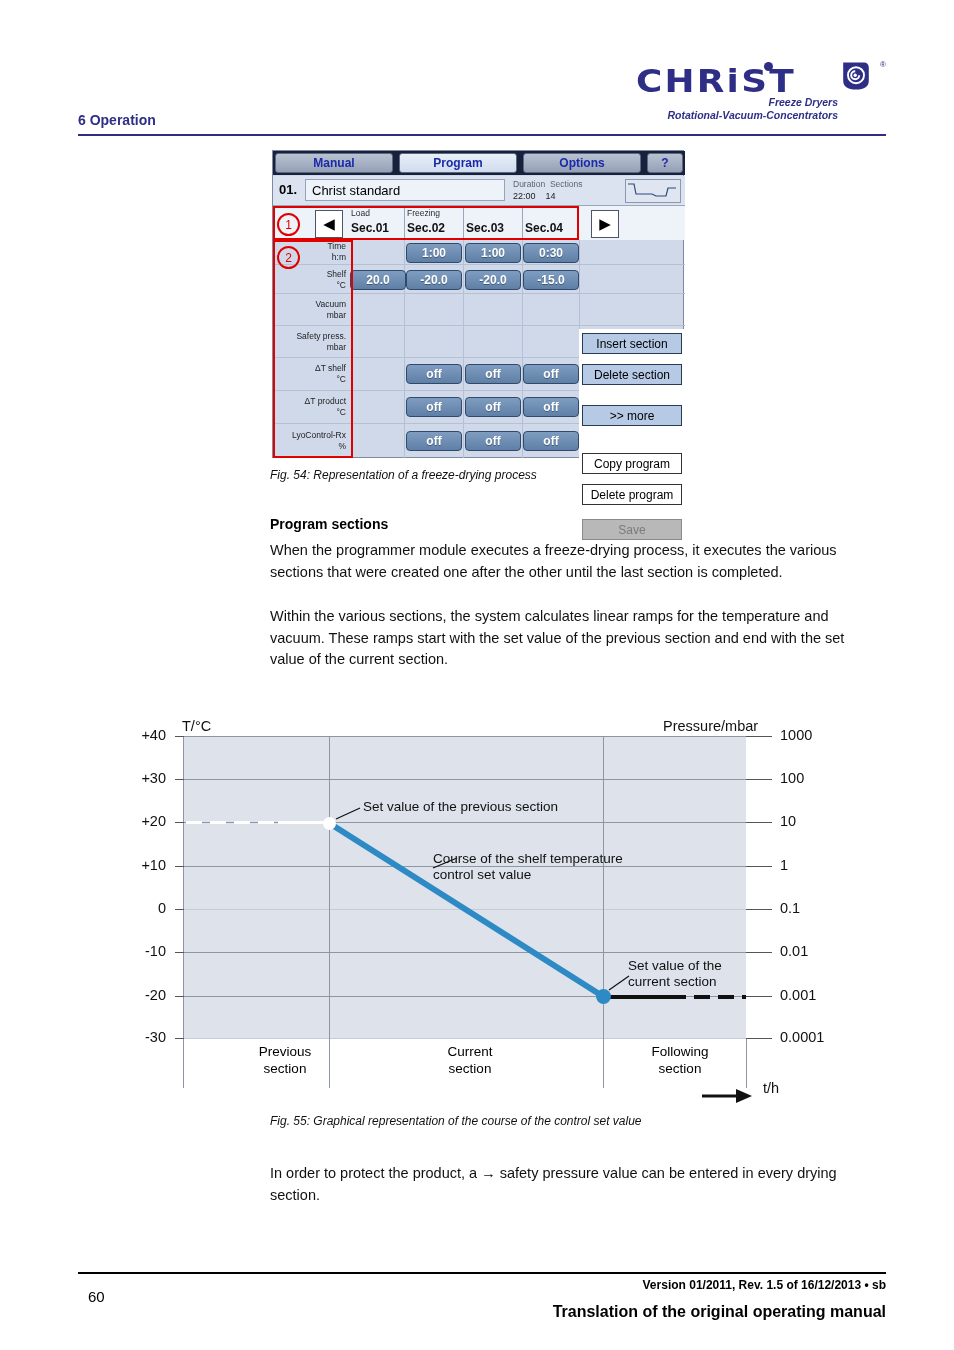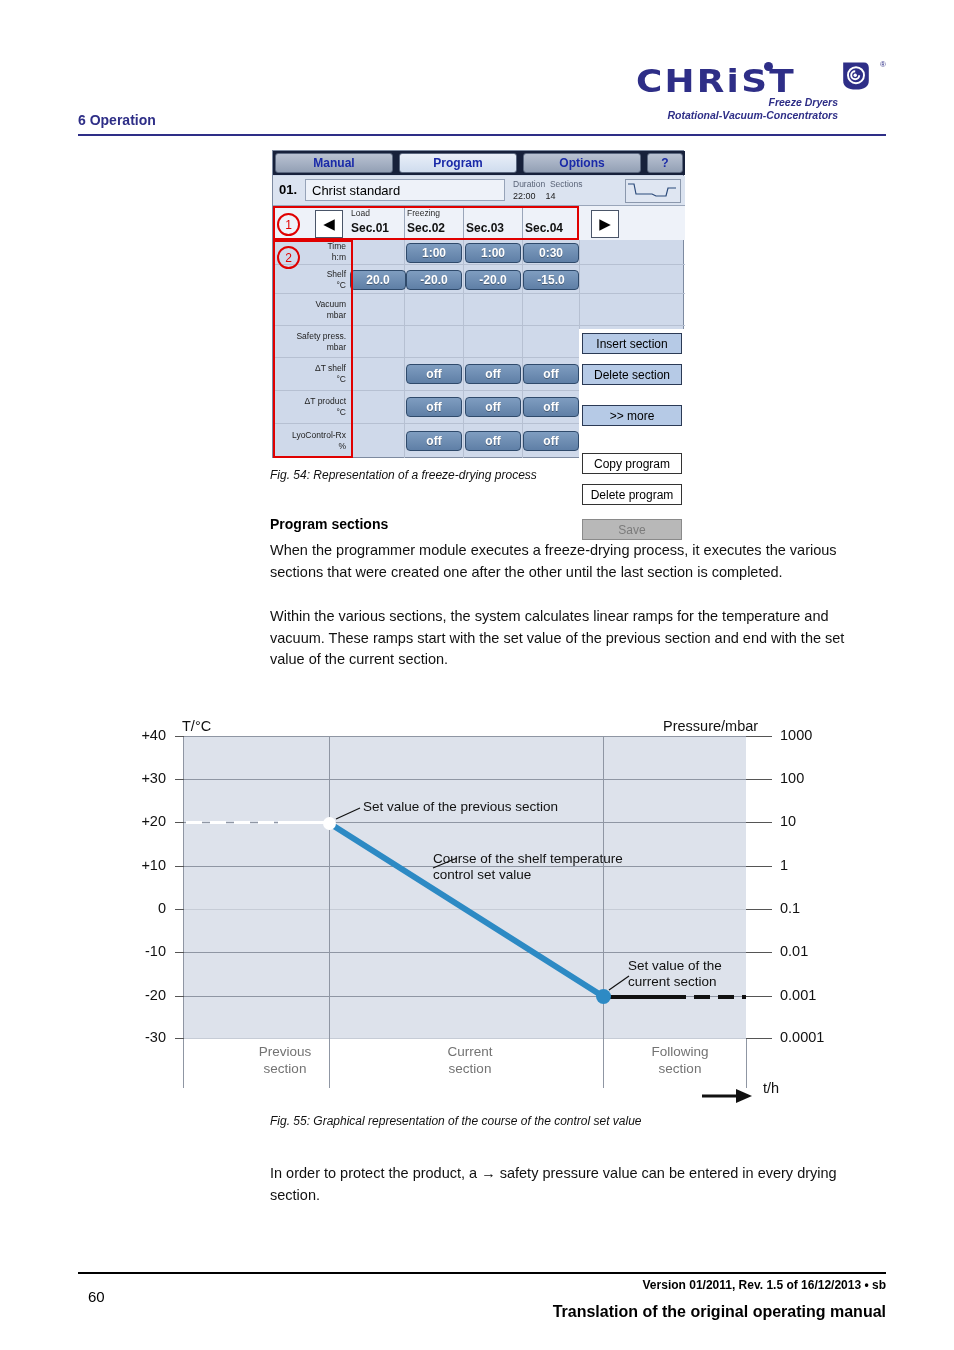--- a/index.html
+++ b/index.html
@@ -124,21 +124,21 @@
   .gl{position:absolute;left:0;width:100%;height:1px;background:#8f96a3;}
   .gl.faint{background:#c6ccd6;}
   .vl{position:absolute;top:0;width:1px;height:100%;background:#8f96a3;}
   .yax{position:absolute;left:63px;top:18px;width:1px;height:352px;background:#8f96a3;}
   .ytick{position:absolute;left:55px;width:9px;height:1px;background:#555;}
   .ylab{position:absolute;right:0;font-size:14.5px;color:#111;text-align:right;width:46px;}
   .rtick{position:absolute;width:26px;height:1px;background:#555;}
   .rlab{position:absolute;font-size:14.5px;color:#111;}
   .axtitle{position:absolute;font-size:14.5px;color:#111;}
   .annot{position:absolute;font-size:13.5px;color:#111;line-height:16.5px;}
-  .seclab{position:absolute;font-size:13.5px;color:#737373;text-align:center;line-height:16.5px;}
+  .seclab{position:absolute;font-size:13.5px;color:#000000;text-align:center;line-height:16.5px;}
   .vsec{position:absolute;width:1px;background:#8f96a3;}
   .dashW{position:absolute;height:3px;background:repeating-linear-gradient(90deg,#ffffff 0 16px,transparent 16px 24px);}
   .solidW{position:absolute;height:3px;background:#ffffff;}
   .dashB{position:absolute;height:3.5px;background:repeating-linear-gradient(90deg,#111 0 16px,transparent 16px 24px);}
   .solidB{position:absolute;height:3.5px;background:#111;}
   .dotW{position:absolute;width:13px;height:13px;border-radius:50%;background:#fff;}
   .dotB{position:absolute;width:15px;height:15px;border-radius:50%;}
 
   
   .f-rule{position:absolute;left:78px;right:68px;top:1272px;height:2px;background:#000;}

